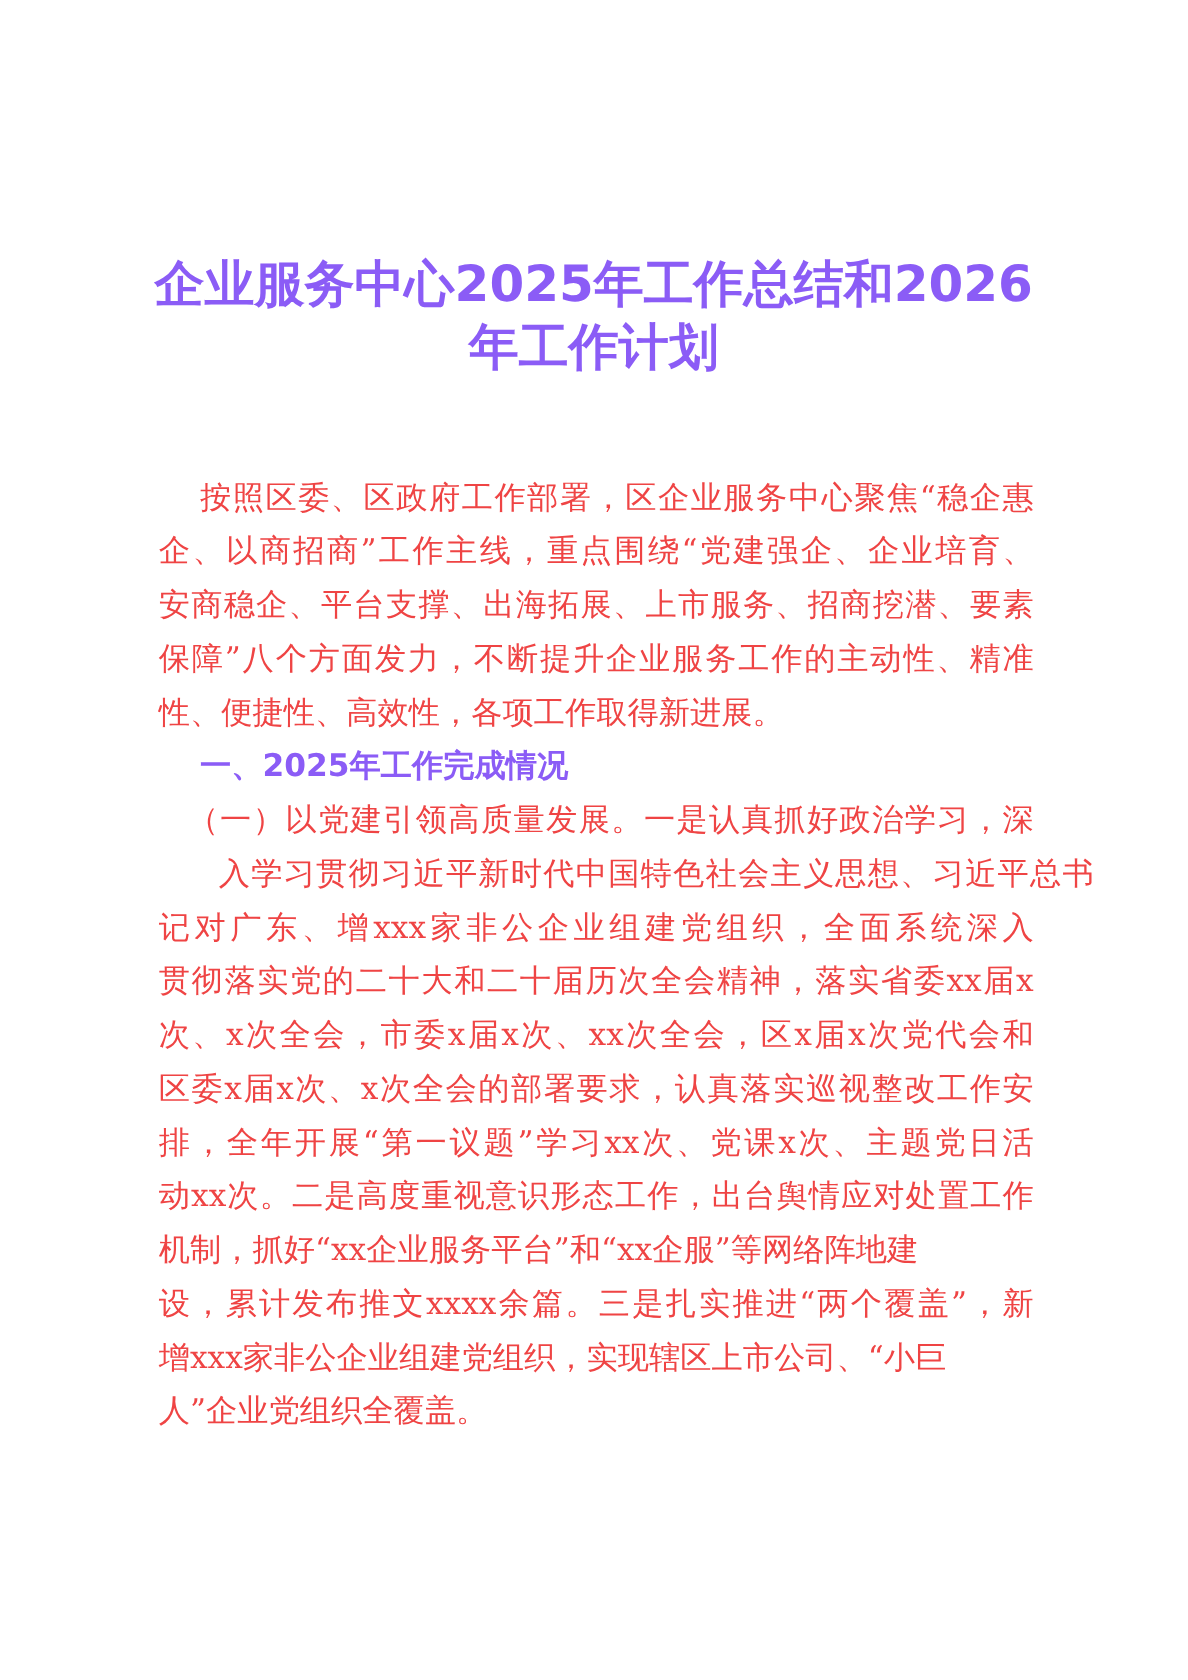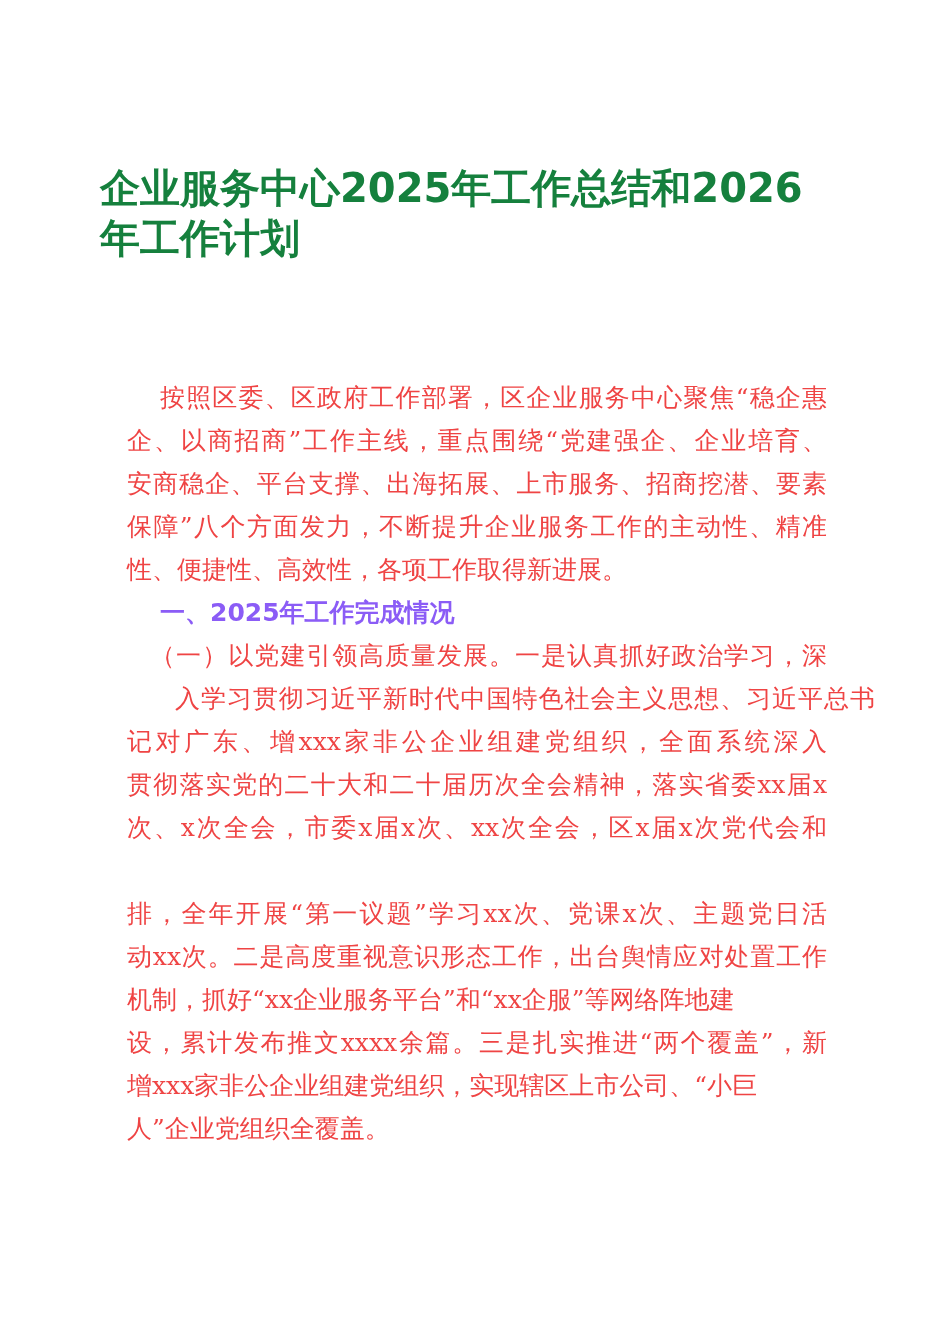--- a/index.html
+++ b/index.html
@@ -2,23 +2,23 @@
 <html><head>
   <meta charset="utf-8">
   <style>
     html, body { margin: 0; padding: 0; }
     body {
       width: 950px; height: 1344px; background: #ffffff; position: relative; overflow: hidden;
       font-family: "DejaVu Serif", "Liberation Serif", serif; color: #111111;
     }
     .page { position: absolute; left: 0; top: 0; width: 950px; height: 1344px; }
     .title {
-      position: absolute; left: 100px; width: 750px; 
+      position: absolute; left: 100px; width: 750px; text-align: center;
       font-family: "DejaVu Sans", "Liberation Sans", sans-serif; font-weight: bold;
-      font-size: 40px; line-height: 50px; letter-spacing: 0px; color: #15803d;
+      font-size: 40px; line-height: 50px; letter-spacing: 0px; color: #8b5cf6; margin-top: 40px;
     }
     .line {
       position: absolute; left: 127px; width: 700px; height: 43px;
       font-size: 25px; line-height: 43px; white-space: nowrap; overflow: visible;
       text-align: justify; text-align-last: justify; color: #ef4444;
     }
     .line.last { text-align-last: left; }
     .line.indent { left: 160px; width: 667px; }
     .heading {
       position: absolute; left: 160px; height: 43px; font-size: 25px; line-height: 43px;
@@ -38,19 +38,20 @@
   <div class="line" style="top:505px;">保障”八个方面发力，不断提升企业服务工作的主动性、精准</div>
   <div class="line last" style="top:548px;">性、便捷性、高效性，各项工作取得新进展。</div>
 
   <div class="heading" style="top:591px;">一、2025年工作完成情况</div>
 
   <div class="line indent" style="top:634px; left:150px; width:677px;">（一）以党建引领高质量发展。一是认真抓好政治学习，深</div>
   <div class="line" style="top:677px;margin-left:48px;">入学习贯彻习近平新时代中国特色社会主义思想、习近平总书</div>
   <div class="line" style="top:720px;">记对广东、增xxx家非公企业组建党组织，全面系统深入</div>
   <div class="line" style="top:763px;">贯彻落实党的二十大和二十届历次全会精神，落实省委xx届x</div>
   <div class="line" style="top:806px;">次、x次全会，市委x届x次、xx次全会，区x届x次党代会和</div>
+  <div class="line" style="top:849px;">区委x届x次、x次全会的部署要求，认真落实巡视整改工作安</div>
   <div class="line" style="top:892px;">排，全年开展“第一议题”学习xx次、党课x次、主题党日活</div>
   <div class="line" style="top:935px;">动xx次。二是高度重视意识形态工作，出台舆情应对处置工作</div>
   <div class="line last" style="top:978px;">机制，抓好“xx企业服务平台”和“xx企服”等网络阵地建</div>
   <div class="line" style="top:1021px;">设，累计发布推文xxxx余篇。三是扎实推进“两个覆盖”，新</div>
   <div class="line last" style="top:1064px;">增xxx家非公企业组建党组织，实现辖区上市公司、“小巨</div>
   <div class="line last" style="top:1107px;">人”企业党组织全覆盖。</div>
 </div>
 
 </body></html>

